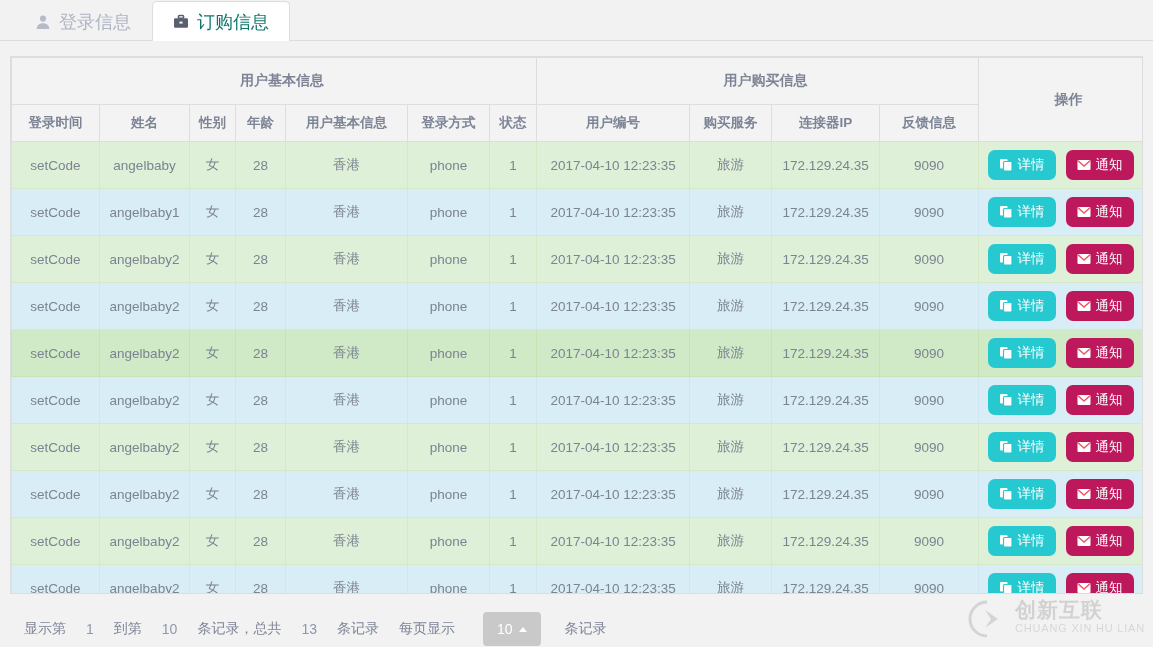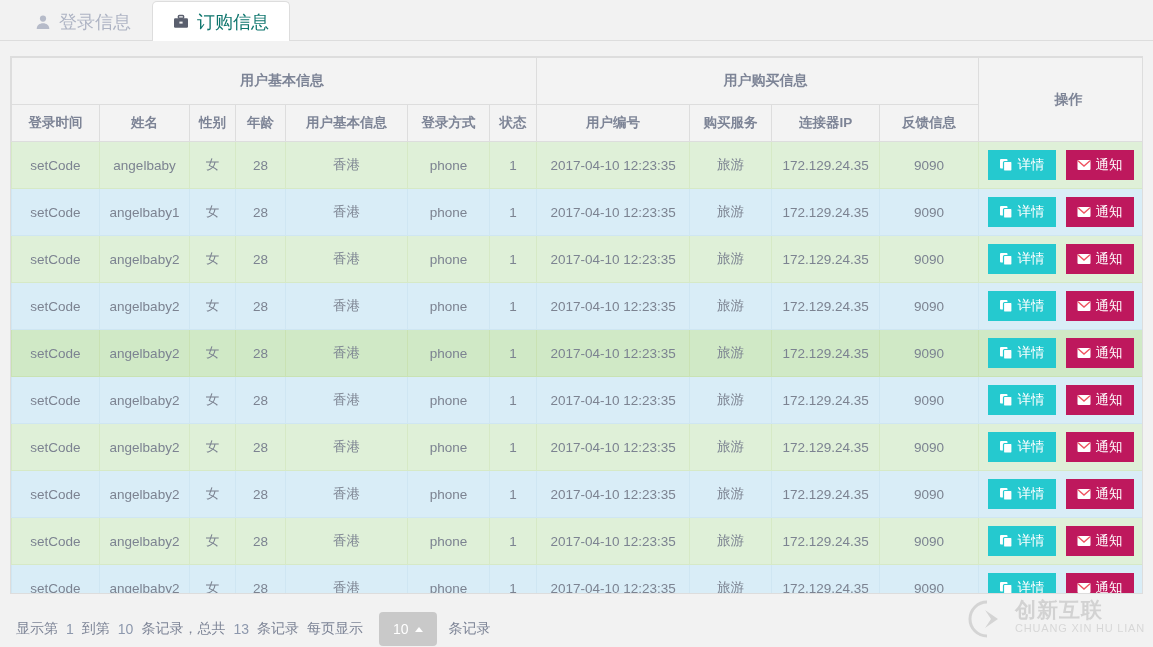--- a/index.html
+++ b/index.html
@@ -49,33 +49,33 @@
     color: #7c8391; height: 47px; padding: 2px 4px; white-space: nowrap;
   }
   tbody tr.green td { background: #dff0d8; border-color: #d6e9c6; }
   tbody tr.blue  td { background: #d9edf7; border-color: #cfe6f2; }
   tbody tr.green.hover td { background: #d0e9c6; border-color: #c9e2b3; }
 
   
   .acts { display: flex; gap: 10px; justify-content: center; align-items: center; }
   .btn {
     display: inline-flex; align-items: center; gap: 5px;
-    height: 30px; padding: 0 11px; border: none; border-radius: 0;
+    height: 30px; padding: 0 11px; border: none; border-radius: 7px;
     color: #fff; font-size: 13.5px; cursor: pointer; line-height: 1;
     font-family: Liberation Serif, serif;
   }
   .btn-detail { background: #25c9cf; }
   .btn-notify { background: #be185d; }
   .btn .gi { display: inline-flex; width: 14px; height: 14px; align-items: center; justify-content: center; }
   .btn .gi svg { display: block; }
 
   
   .footer {
-    position: absolute; left: 16px; top: 612px;
-    display: flex; align-items: center; gap: 4px;
+    position: absolute; left: 24px; top: 612px;
+    display: flex; align-items: center; gap: 16px;
     font-size: 14px; color: #7d8496;
   }
   .footer .seg { margin-right: 4px; }
   .footer .num { color: #8d98ad; }
   .pgbtn {
     display: inline-flex; align-items: center; gap: 6px;
     background: #c9c9c9; color: #fff; border: none; border-radius: 4px;
     height: 34px; padding: 0 14px; font-size: 14px; margin: 0 8px;
     cursor: pointer; font-family: inherit;
   }

